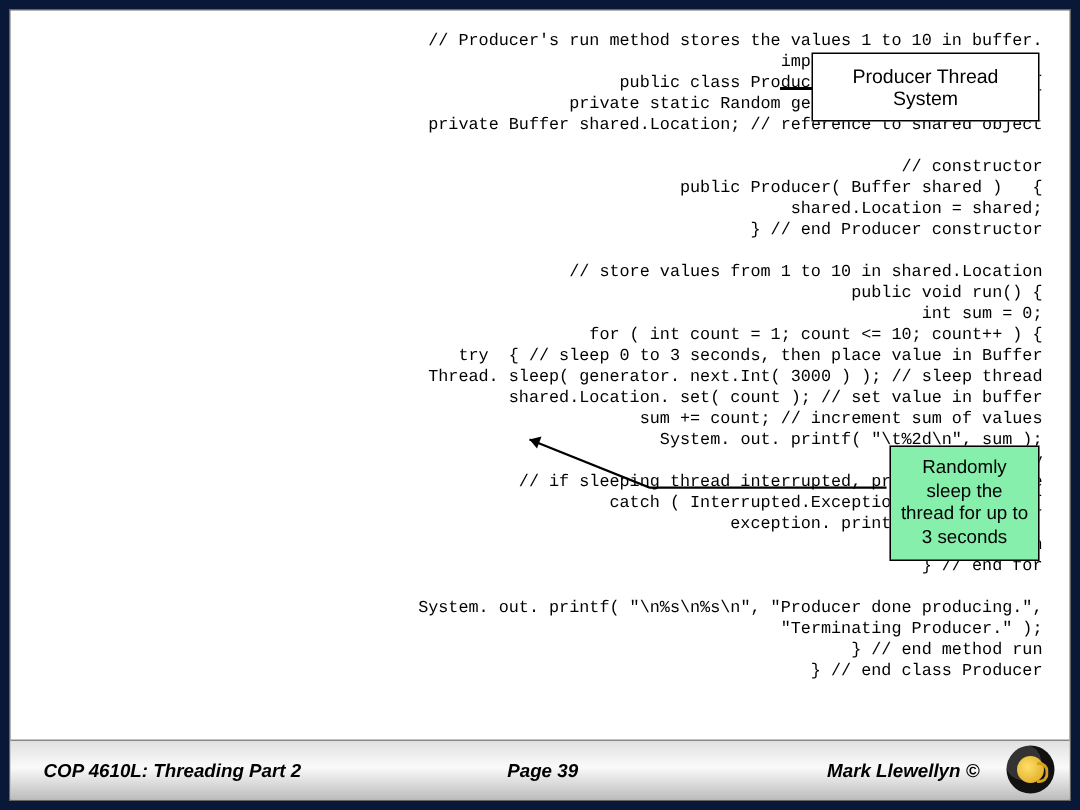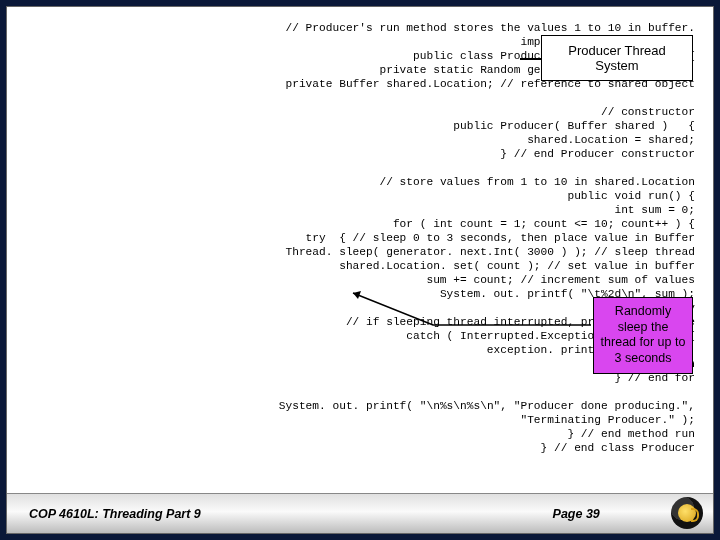--- a/index.html
+++ b/index.html
@@ -49,21 +49,21 @@
     width: 22px;
     height: 1.5px;
     background: #000;
   }
   .callout2 {
     position: absolute;
     top: 290px;
     right: 20px;
     width: 100px;
     border: 1.5px solid #000;
-    background: #d946ef;
+    background: #86efac;
     padding: 6px 6px;
     font-size: 12.5px;
     text-align: center;
     line-height: 1.25;
   }
   .arrow-line {
     position: absolute;
     right: 120px;
     top: 278px;
     width: 260px;
@@ -159,19 +159,20 @@
       <path d="M 258 40 L 100 40 L 20 8" stroke="#000" stroke-width="1.5" fill="none"></path>
       <path d="M 20 8 l 8 -2 l -3 8 z" fill="#000"></path>
     </svg>
 
     <div class="callout2">
       <span>Randomly sleep the thread for up to 3 seconds</span>
     </div>
   </div>
 
   <div class="footer">
-    <div class="left">COP 4610L: Threading Part 9</div>
+    <div class="left">COP 4610L: Threading Part 2</div>
     <div class="mid">Page 39</div>
+    <div class="right">Mark Llewellyn ©</div>
     <div class="logo">
       <div class="logo-inner"></div>
     </div>
   </div>
 </div>
 
 </body></html>

